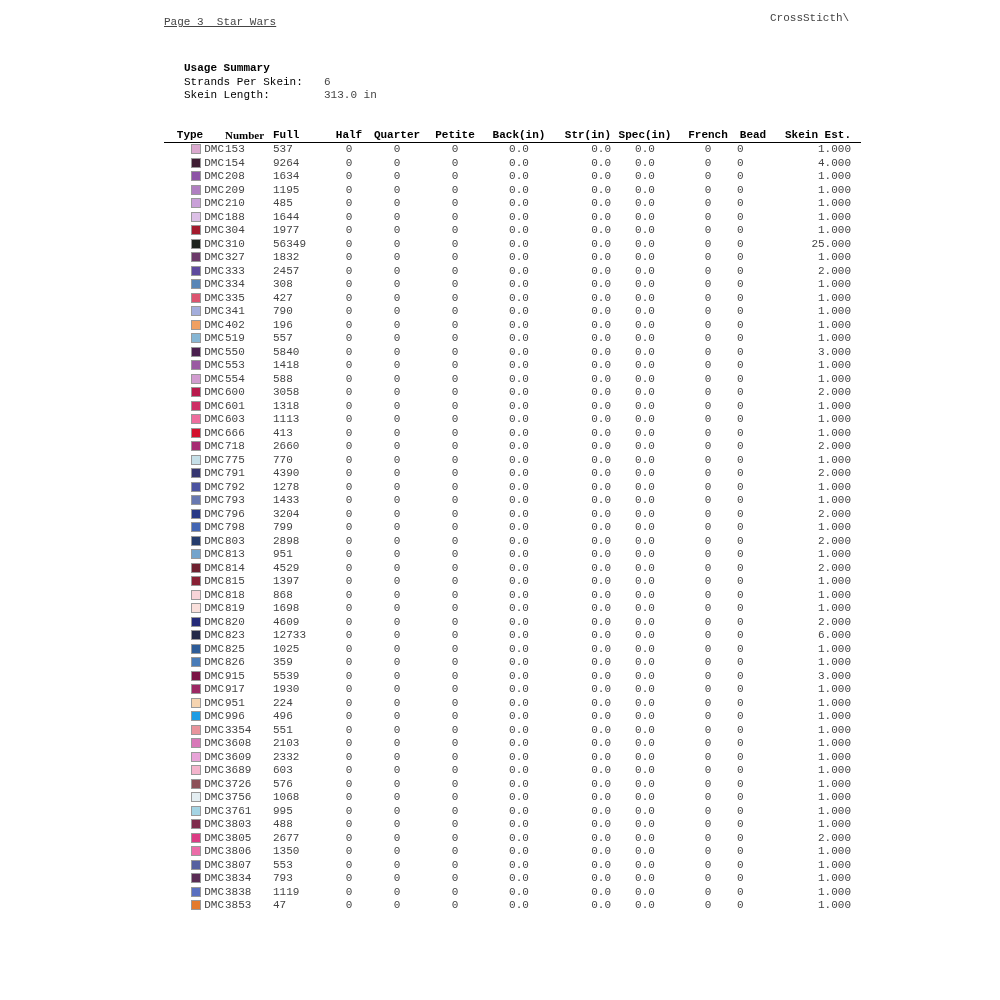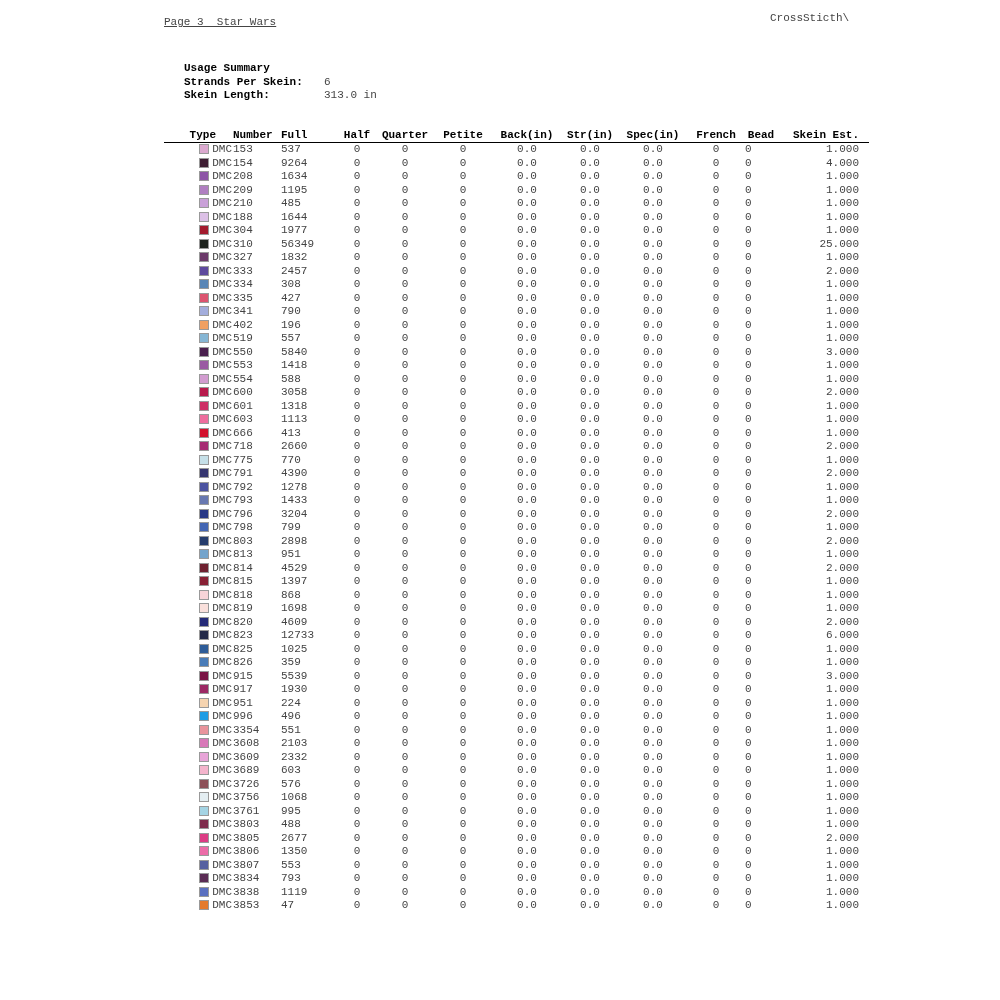--- a/index.html
+++ b/index.html
@@ -3,40 +3,40 @@
 <meta charset="utf-8">
 <style>
   html, body { margin:0; padding:0; background:#ffffff; }
   body { width:1000px; height:1000px; position:relative; overflow:hidden;
          font-family:"Liberation Mono", "DejaVu Sans Mono", monospace; color:#444; }
   .hdr-left { position:absolute; left:164px; top:16px; font-size:11px; color:#444; white-space:pre;text-decoration:underline; }
   .hdr-right { position:absolute; left:770px; top:12px; font-size:11px; color:#444; white-space:pre; }
   .summary { position:absolute; left:164px; top:62px; font-size:11px; line-height:13.5px;margin-left:20px; }
   .summary .b { font-weight:bold; color:#000; }
   .summary .row { display:flex; }
-  .summary .lbl { width:140px; font-weight:bold; color:#000; }
+  .summary .lbl { width:140px; font-weight:normal; color:#000; }
   table { position:absolute; left:164px; top:129px; border-collapse:collapse;
           font-size:11px; }
   th { font-weight:bold; color:#000; padding:0; height:13px; line-height:13px;
        border-bottom:1.5px solid #000; white-space:nowrap; }
   td { padding:0; height:13.5px; line-height:13.5px; color:#444; white-space:nowrap; }
   .c-type { width:52px; text-align:right; }
   .c-num { width:48px; text-align:left; padding-left:1px; }
   .c-full { width:50px; text-align:left; }
   .c-half { width:40px; text-align:center; padding-left:6px; }
   .c-quarter { width:56px; text-align:center;margin-left:34px; }
   .c-petite { width:60px; text-align:center; }
   .c-back { width:68px; text-align:center; }
-  .c-str { width:58px; text-align:center;margin-left:16px; }
+  .c-str { width:58px; text-align:right;margin-left:16px; }
   .c-spec { width:68px; text-align:center; }
   .c-french { width:58px; text-align:center; }
   .c-bead { width:32px; }
   .c-skein { width:82px; text-align:right; padding-right:10px; }
-  th.c-type { text-align:right; padding-right:16px; }
-  th.c-num { text-align:left; }
+  th.c-type { text-align:center; padding-right:8px; }
+  th.c-num { text-align:left;font-family:Liberation Serif, serif; }
   .sw { display:inline-block; width:10px; height:10px; border:1px solid #999;
         vertical-align:-2px; margin-right:3px; box-sizing:border-box; }
   .type-lbl { display:inline-block; }
 </style>
 </head>
 <body>
 
 <div class="hdr-left">Page 3  Star Wars</div>
 <div class="hdr-right">CrossSticth\</div>
 

